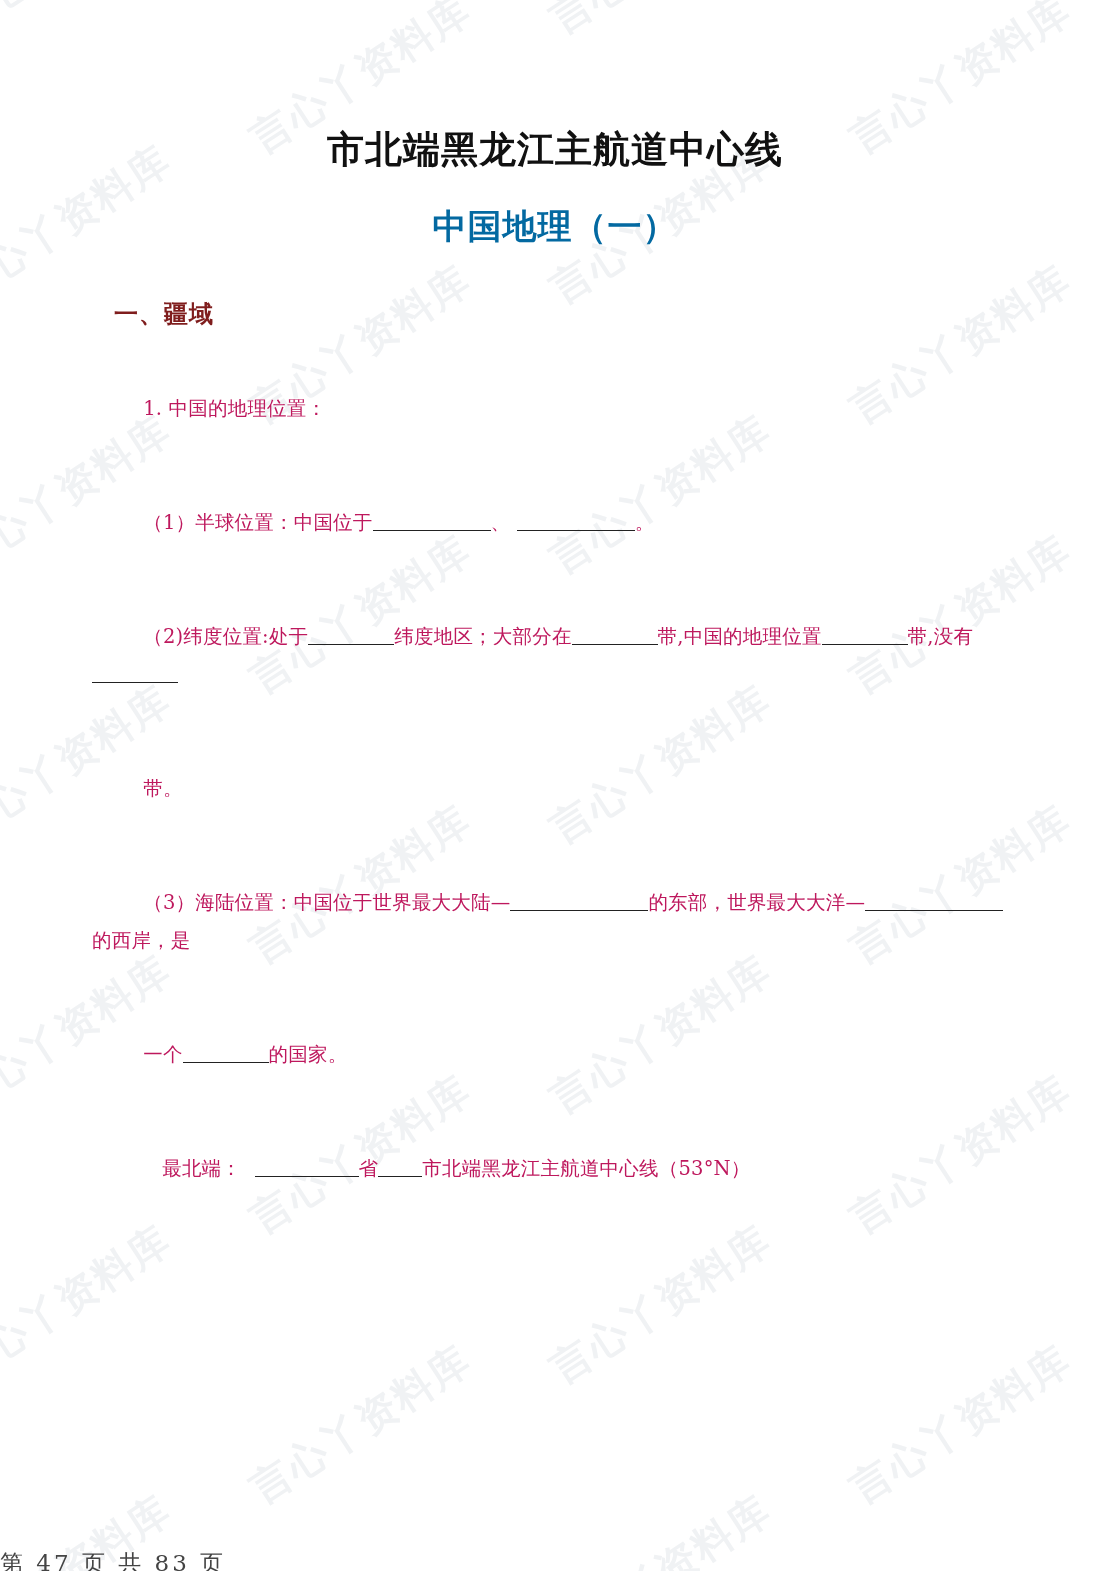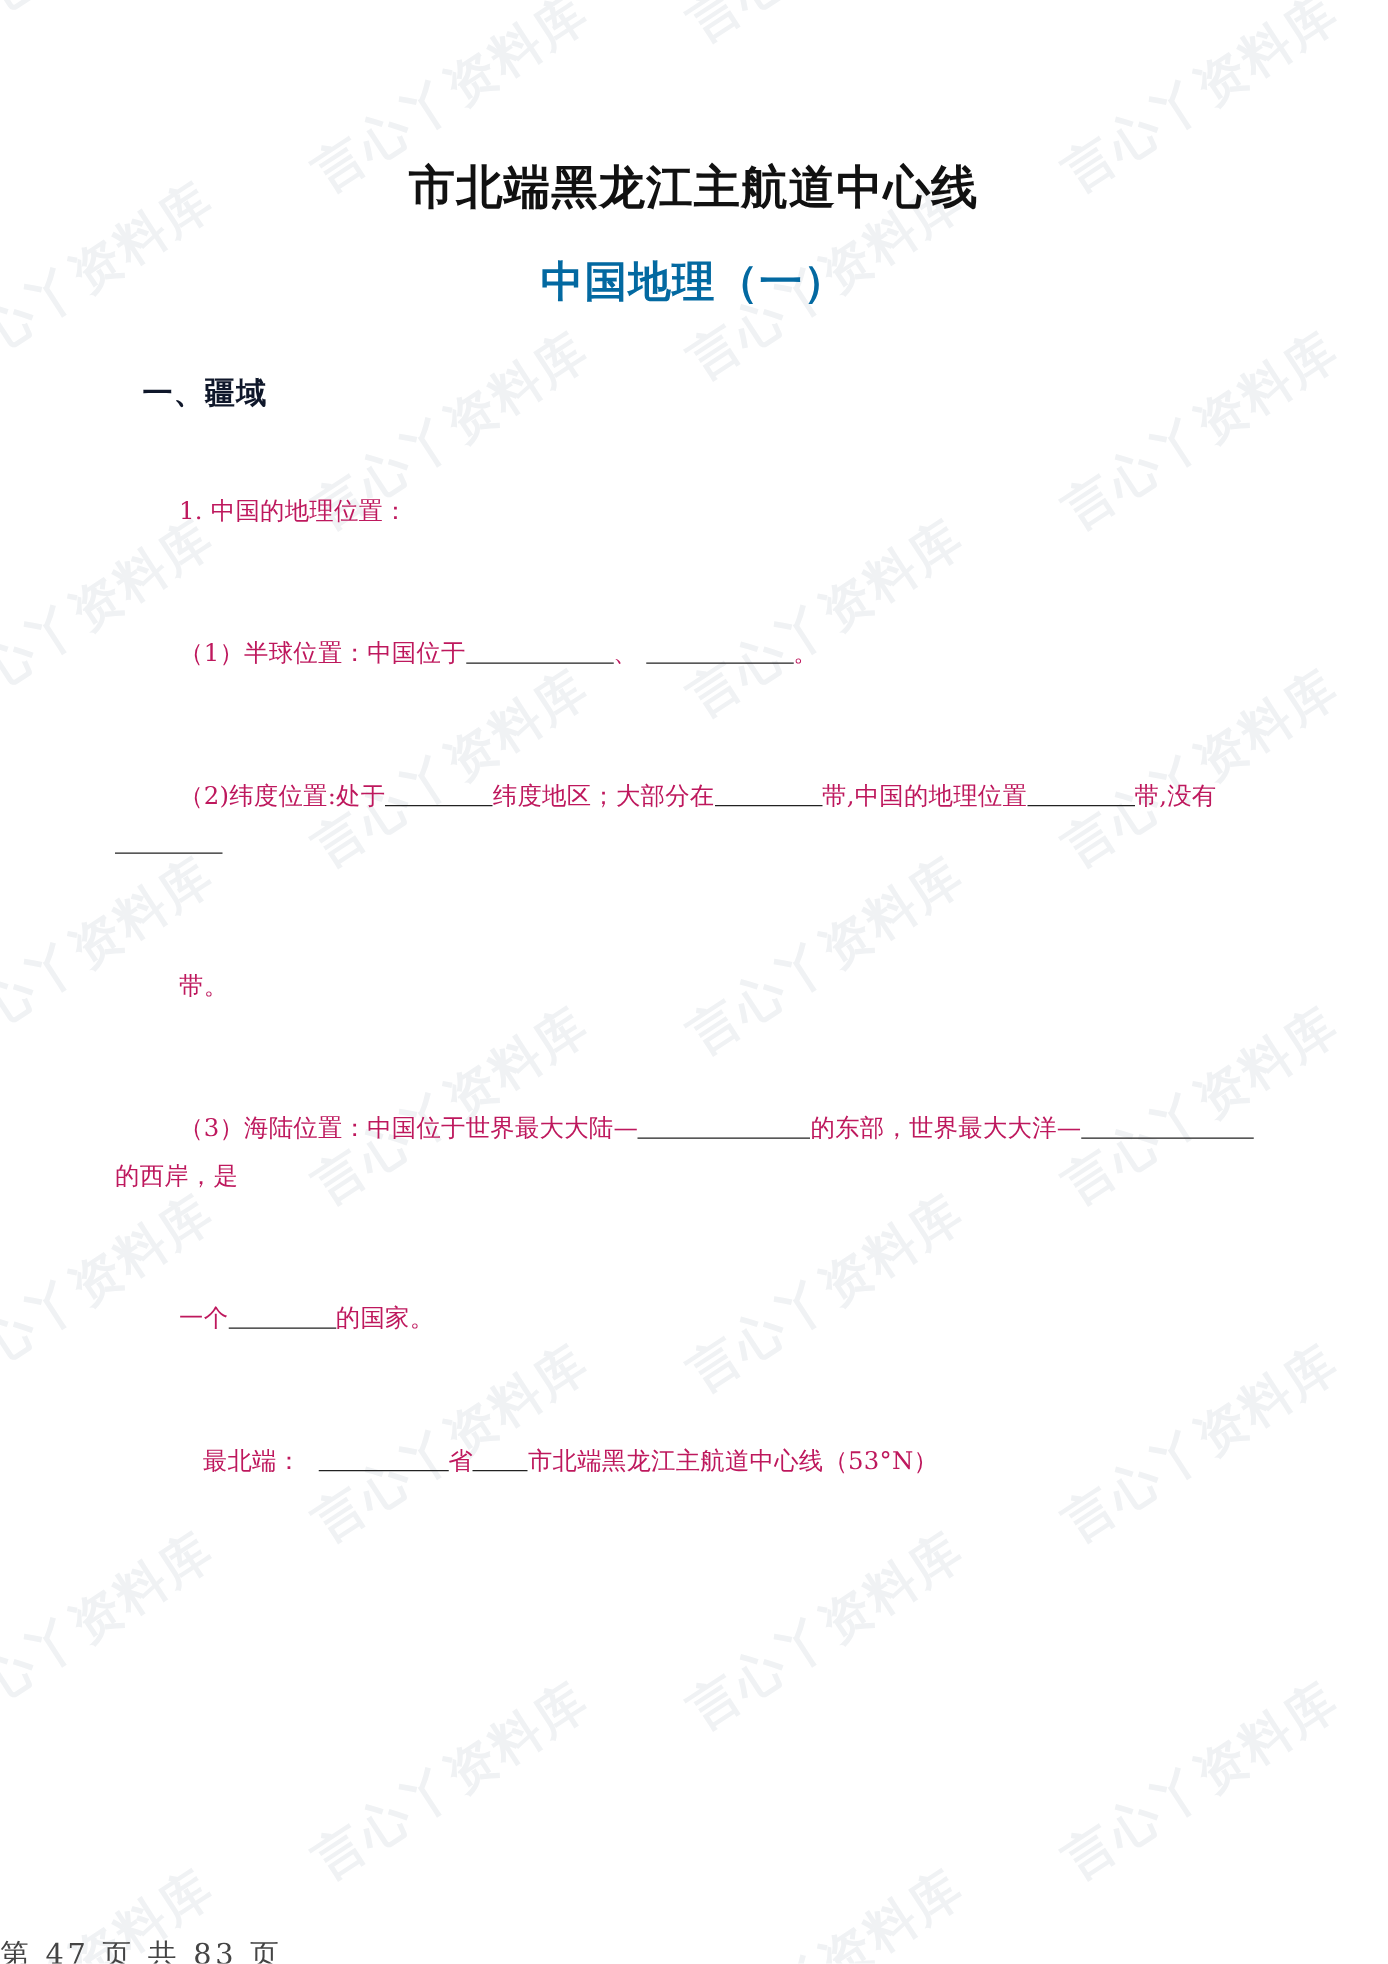--- a/index.html
+++ b/index.html
@@ -65,21 +65,21 @@
     letter-spacing: 1px;
     margin: 0;
     padding-top: 36px;
     line-height: 1.15;
     color: #0369a1;
   }
 
   .section-heading {
     font-size: 24px;
     font-weight: 700;
-    color: #0f172a;
+    color: #7f1d1d;
     margin: 52px 0 0 22px;
     letter-spacing: 1px;
   }
 
   .body-block {
     margin-top: 22px;
   }
   .line {
     font-size: 19.5px;
     line-height: 38px;

